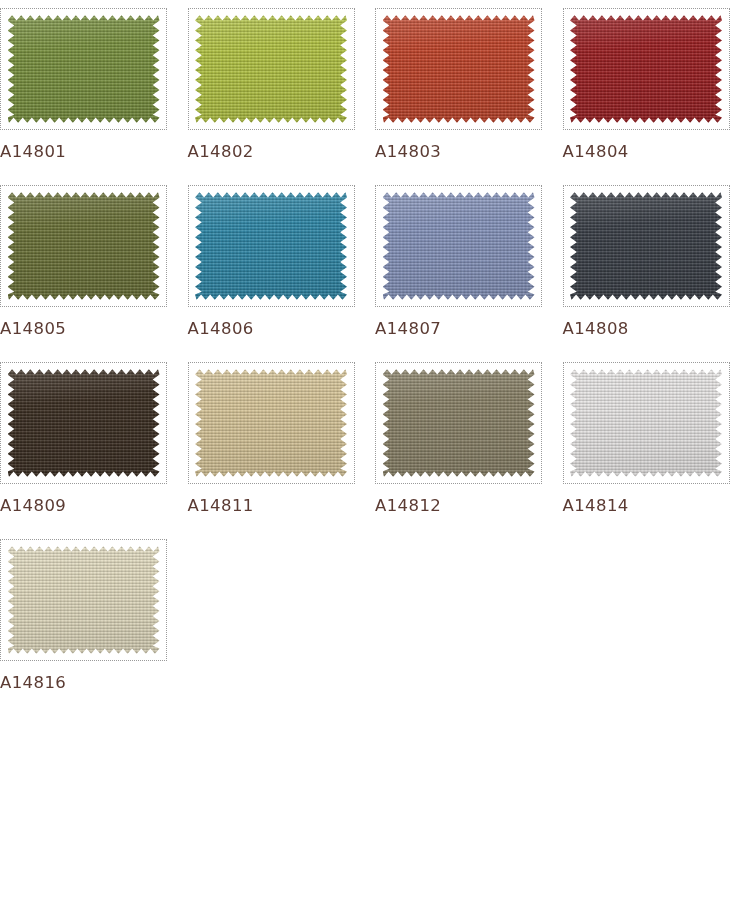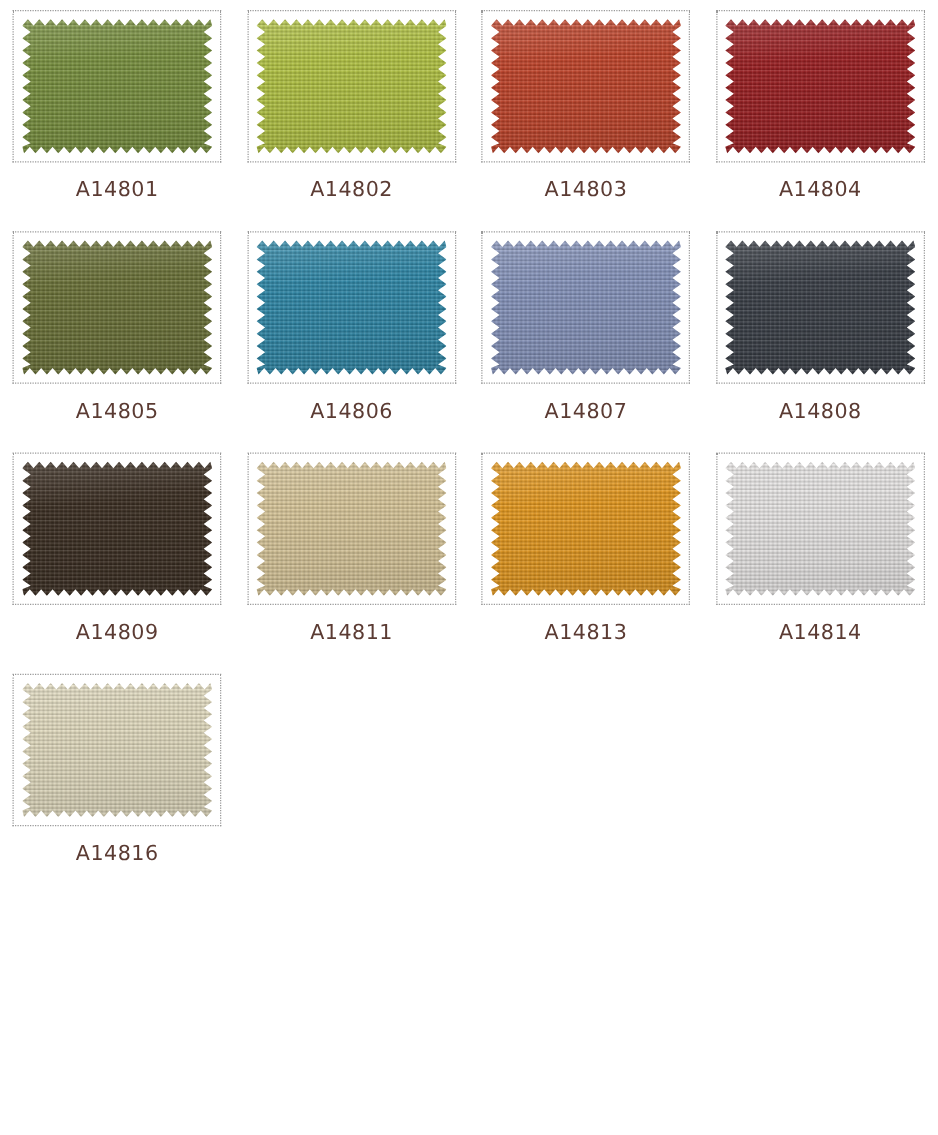--- a/index.html
+++ b/index.html
@@ -21,21 +21,21 @@
     display: grid;
     grid-template-columns: repeat(4, 187.5px);
     grid-auto-rows: 177px;
     align-content: start;
   }
 
   .swatch-cell {
     position: relative;
     display: flex;
     flex-direction: column;
-    align-items: center;
+    align-items: flex-start;
     padding-top: 8px;
   }
 
   
   .frame {
     position: relative;
     width: 167px;
     height: 122px;
     border: 1px dotted #9a9a9a;
     background: #ffffff;
@@ -199,24 +199,24 @@
       <div class="frame">
         <div class="fabric-wrap">
           <div class="fabric-inner" style="--c: #d9c79a;"></div>
         </div>
       </div>
       <div class="swatch-label">A14811</div>
     </div>
     <div class="swatch-cell">
       <div class="frame">
         <div class="fabric-wrap">
-          <div class="fabric-inner" style="--c: #e5991f;"></div>
-        </div>
-      </div>
-      <div class="swatch-label">A14813</div>
+          <div class="fabric-inner" style="--c: #8a8268;"></div>
+        </div>
+      </div>
+      <div class="swatch-label">A14812</div>
     </div>
     <div class="swatch-cell">
       <div class="frame">
         <div class="fabric-wrap">
           <div class="fabric-inner" style="--c: #e9e7e6;"></div>
         </div>
       </div>
       <div class="swatch-label">A14814</div>
     </div>
     <div class="swatch-cell">

